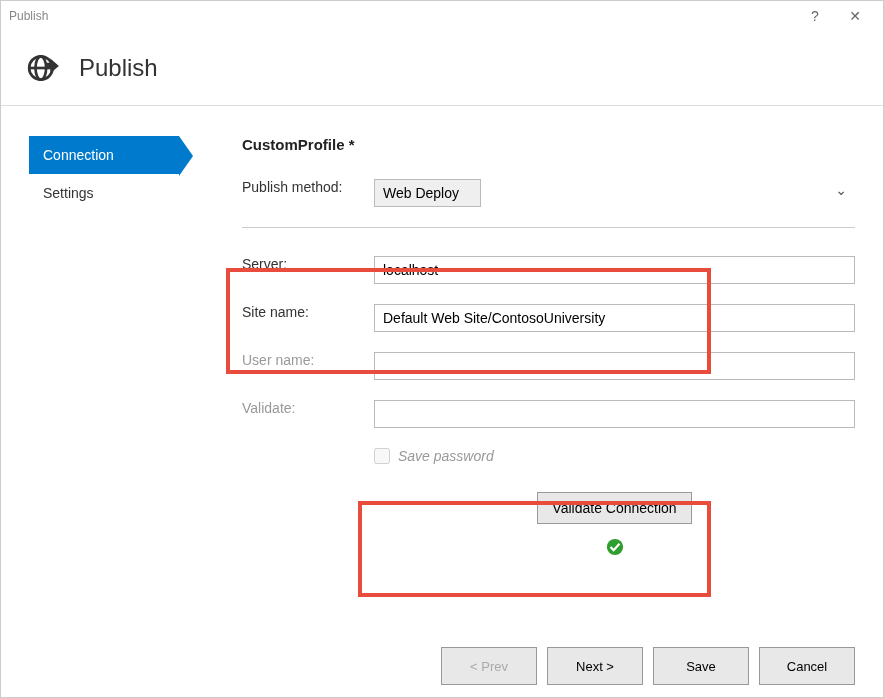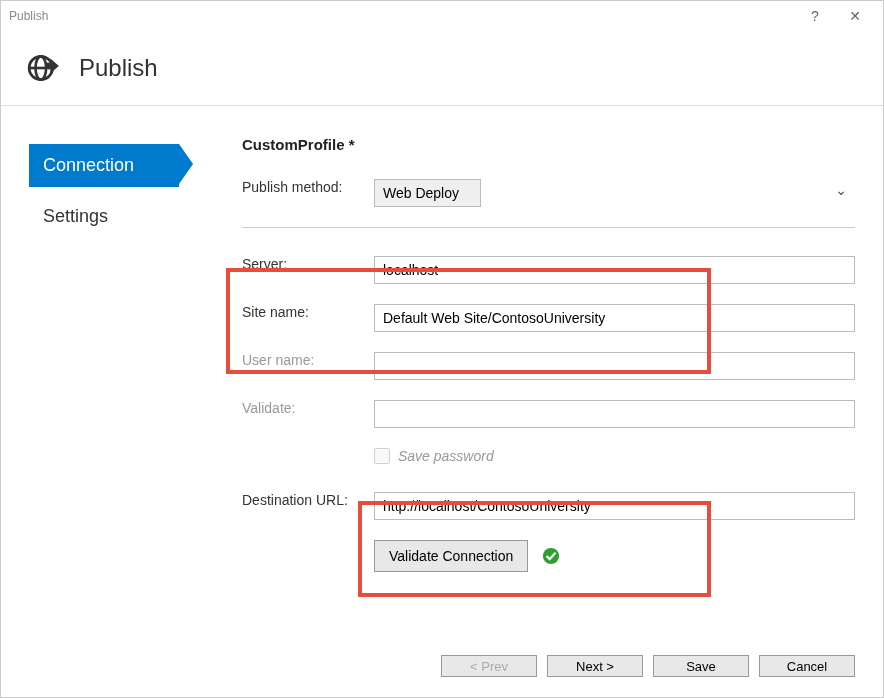--- a/index.html
+++ b/index.html
@@ -52,25 +52,24 @@
       height: calc(100% - 30px - 75px - 62px);
       padding-top: 30px;
     }
     .sidebar {
       width: 195px;
       padding-left: 28px;
     }
     .tab {
       width: 150px;
       padding: 11px 14px;
-      font-size: 18px;
+      font-size: 14px;
       color: #333;
       cursor: pointer;
       position: relative;
-      margin-top: 8px;
     }
     .tab.active {
       background: #007acc;
       color: #fff;
     }
     .tab.active::after {
       content: "";
       position: absolute;
       right: -14px;
       top: 0;
@@ -144,20 +143,21 @@
       width: 16px;
       height: 16px;
       margin-right: 8px;
     }
     .checkbox-row span { color: #999; font-size: 14px; font-style: italic; }
     .validate-row {
       margin-left: 132px;
       display: flex;
       align-items: center;
       gap: 14px;
+      flex-direction: column;
     }
     .validate-btn {
       padding: 7px 14px;
       border: 1px solid #999;
       background: #e8e8e8;
       font-size: 14px;
       cursor: pointer;
     }
     .check-icon {
       width: 18px;
@@ -173,21 +173,21 @@
     .footer {
       height: 62px;
       display: flex;
       align-items: center;
       justify-content: flex-end;
       padding: 0 28px;
       gap: 10px;
     }
     .footer button {
       width: 96px;
-      height: 22px;
+      height: 38px;
       border: 1px solid #999;
       background: #e8e8e8;
       font-size: 13px;
       cursor: pointer;
     }
     .footer button:disabled {
       color: #aaa;
       cursor: default;
     }
   </style>
@@ -252,24 +252,20 @@
     <div class="row">
       <label class="muted">Validate:</label>
       <input type="password" value="" style="">
     </div>
 
     <div class="checkbox-row">
       <input type="checkbox" disabled="" style="">
       <span>Save password</span>
     </div>
 
-    <div class="row">
-      <label>Destination URL:</label>
-      <input type="text" value="http://localhost/ContosoUniversity" style="">
-    </div>
 
     <div class="validate-row">
       <button class="validate-btn">Validate Connection</button>
       <svg class="check-icon" viewBox="0 0 20 20">
         <circle cx="10" cy="10" r="9" fill="#2e9e2e"></circle>
         <path d="M 5 10 L 8.5 13.5 L 15 6.5" fill="none" stroke="#fff" stroke-width="2.5"></path>
       </svg>
     </div>
   </div>
 </div>

